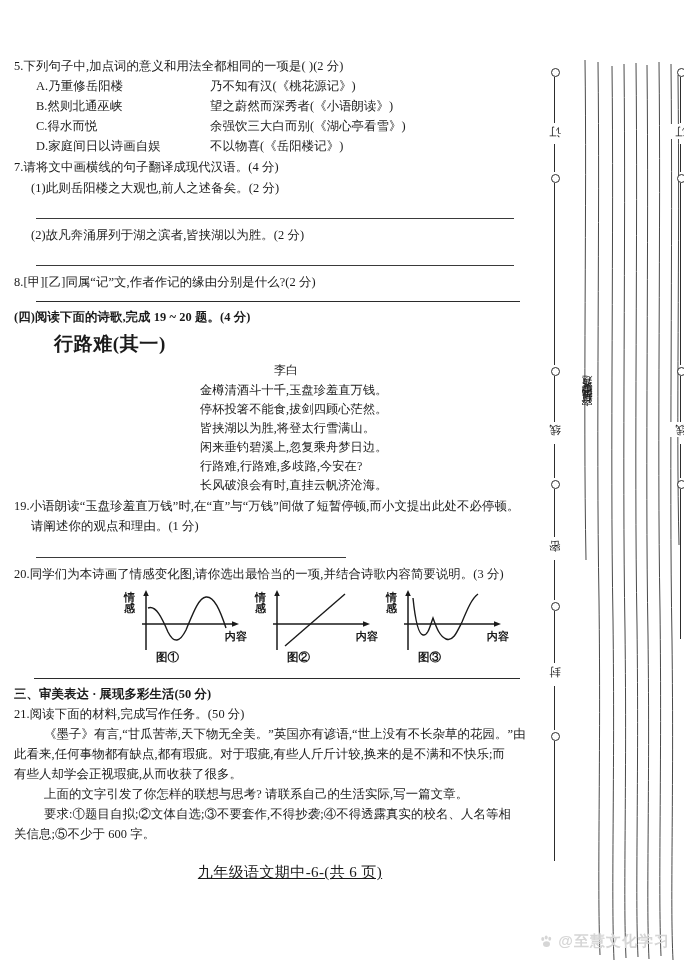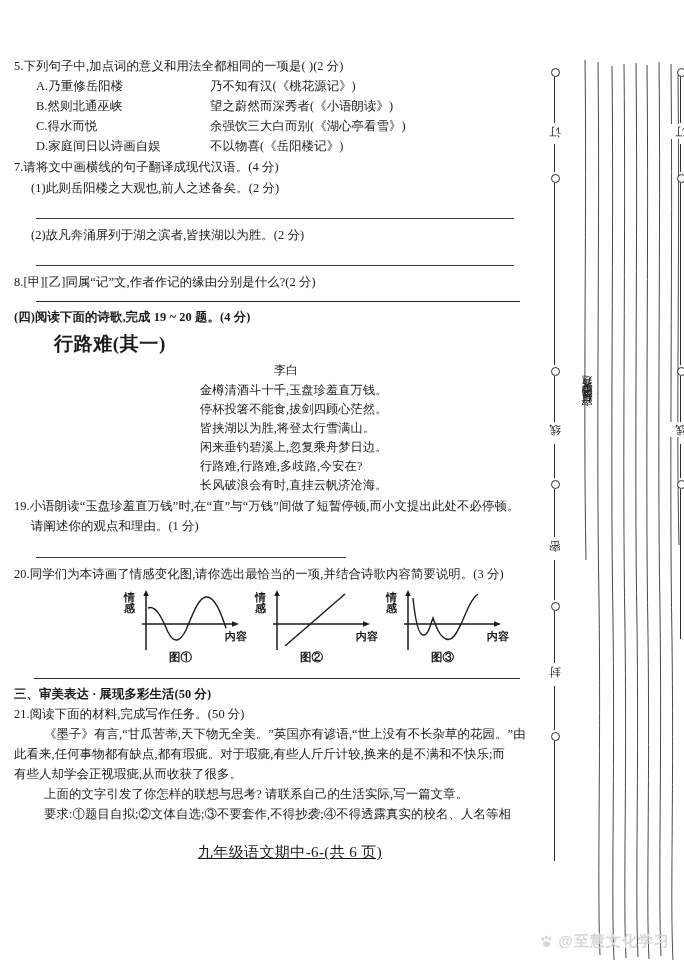--- a/index.html
+++ b/index.html
@@ -69,21 +69,21 @@
   .ylab{
     position:absolute;left:2px;top:4px;
     font-size:11px;line-height:1.04;width:14px;
     text-align:left;font-weight:bold;
   }
   .xlab{
     position:absolute;right:6px;bottom:20px;
     font-size:11px;font-weight:bold;
   }
   .clab{
-    position:absolute;left:47px;bottom:-1px;
+    position:absolute;left:34px;bottom:-1px;
     font-size:11.5px;font-weight:bold;
   }
 
   .footer{
     text-align:center;font-size:15px;margin:16px 0 0 40px;letter-spacing:0.4px;text-decoration:underline;
   }
 
   
   .margin-zone{position:absolute;left:528px;top:0;width:156px;height:967px;}
 
@@ -228,20 +228,21 @@
     <hr class="sec-rule" style="margin-top:12px;margin-left:20px;width:486px;">
 
     <div class="q">
       <span class="q-line bold">三、审美表达 · 展现多彩生活(50 分)</span>
       <span class="q-line">21.阅读下面的材料,完成写作任务。(50 分)</span>
       <span class="q-line indent2">《墨子》有言,“甘瓜苦蒂,天下物无全美。”英国亦有谚语,“世上没有不长杂草的花园。”由</span>
       <span class="q-line">此看来,任何事物都有缺点,都有瑕疵。对于瑕疵,有些人斤斤计较,换来的是不满和不快乐;而</span>
       <span class="q-line">有些人却学会正视瑕疵,从而收获了很多。</span>
       <span class="q-line indent2">上面的文字引发了你怎样的联想与思考? 请联系自己的生活实际,写一篇文章。</span>
       <span class="q-line indent2">要求:①题目自拟;②文体自选;③不要套作,不得抄袭;④不得透露真实的校名、人名等相</span>
+      <span class="q-line">关信息;⑤不少于 600 字。</span>
     </div>
 
     <div class="footer">九年级语文期中-6-(共 6 页)</div>
 
   </div>
 
   <div class="margin-zone">
 
     <svg class="wavy" viewBox="0 0 156 967" preserveAspectRatio="none">
       <path d="M70,62 C72,220 68,430 71,600 C73,760 69,880 72,955" fill="none" stroke="#4a4a4a" stroke-width="1"></path>

